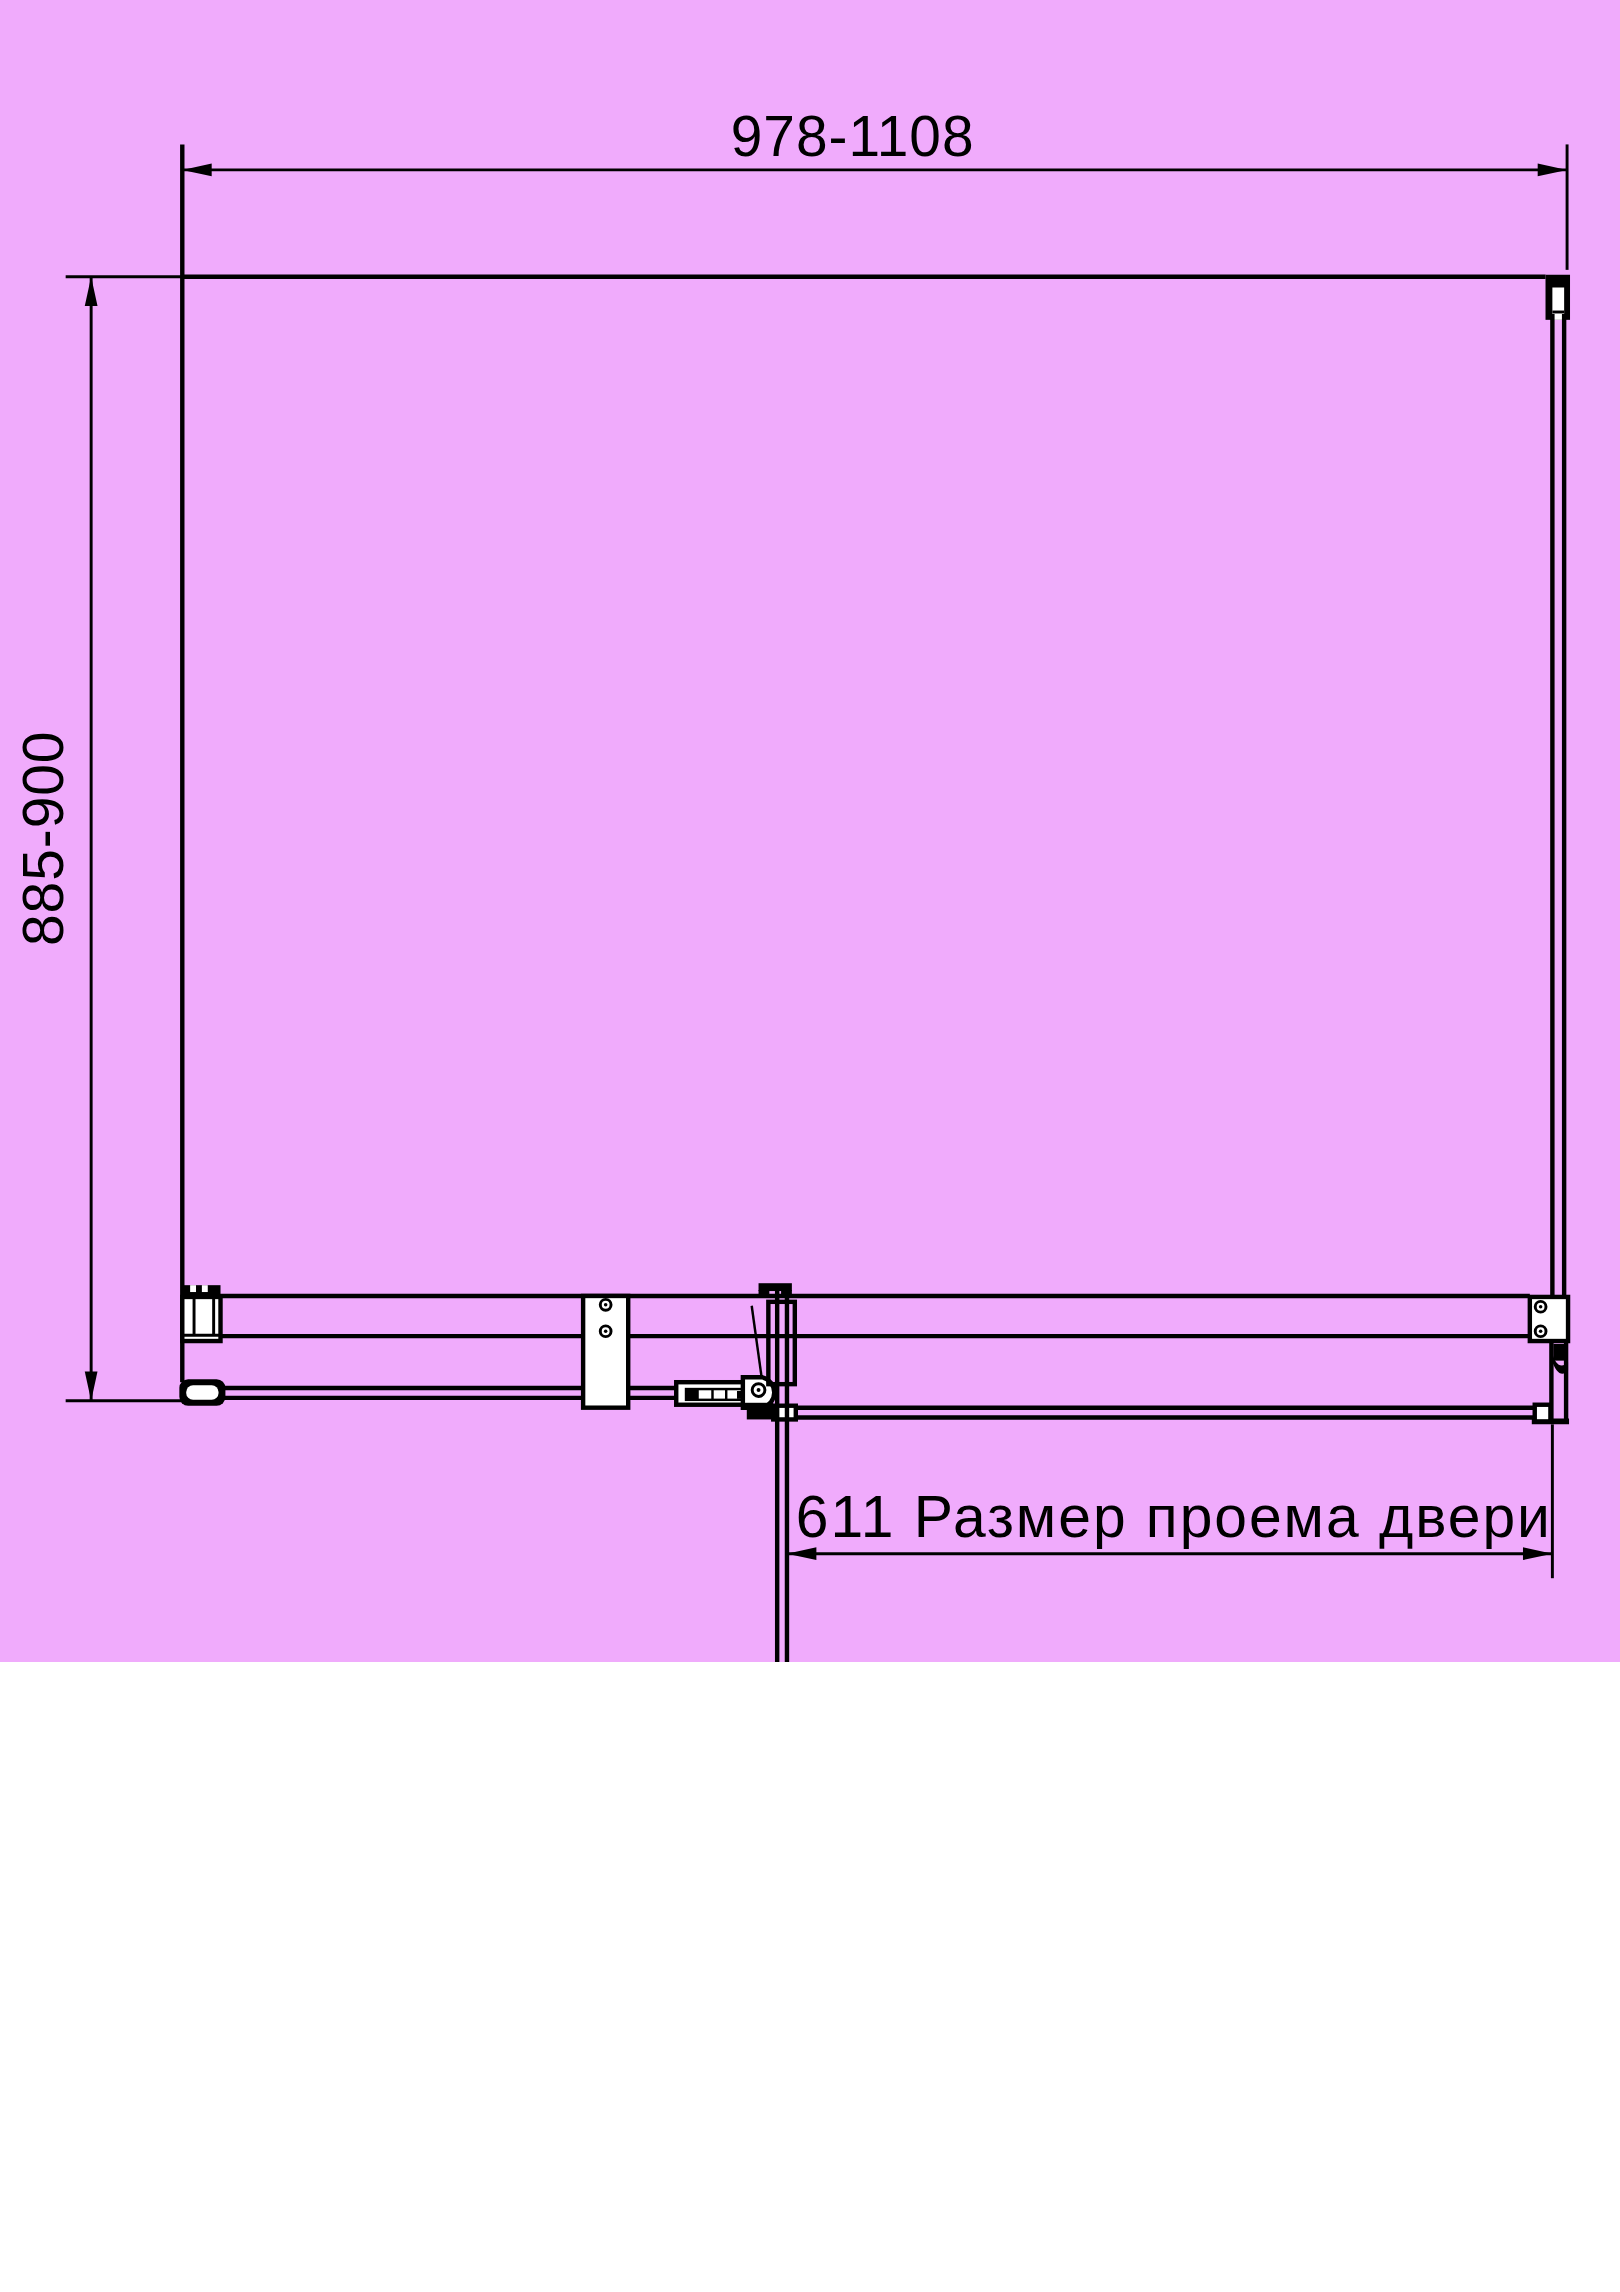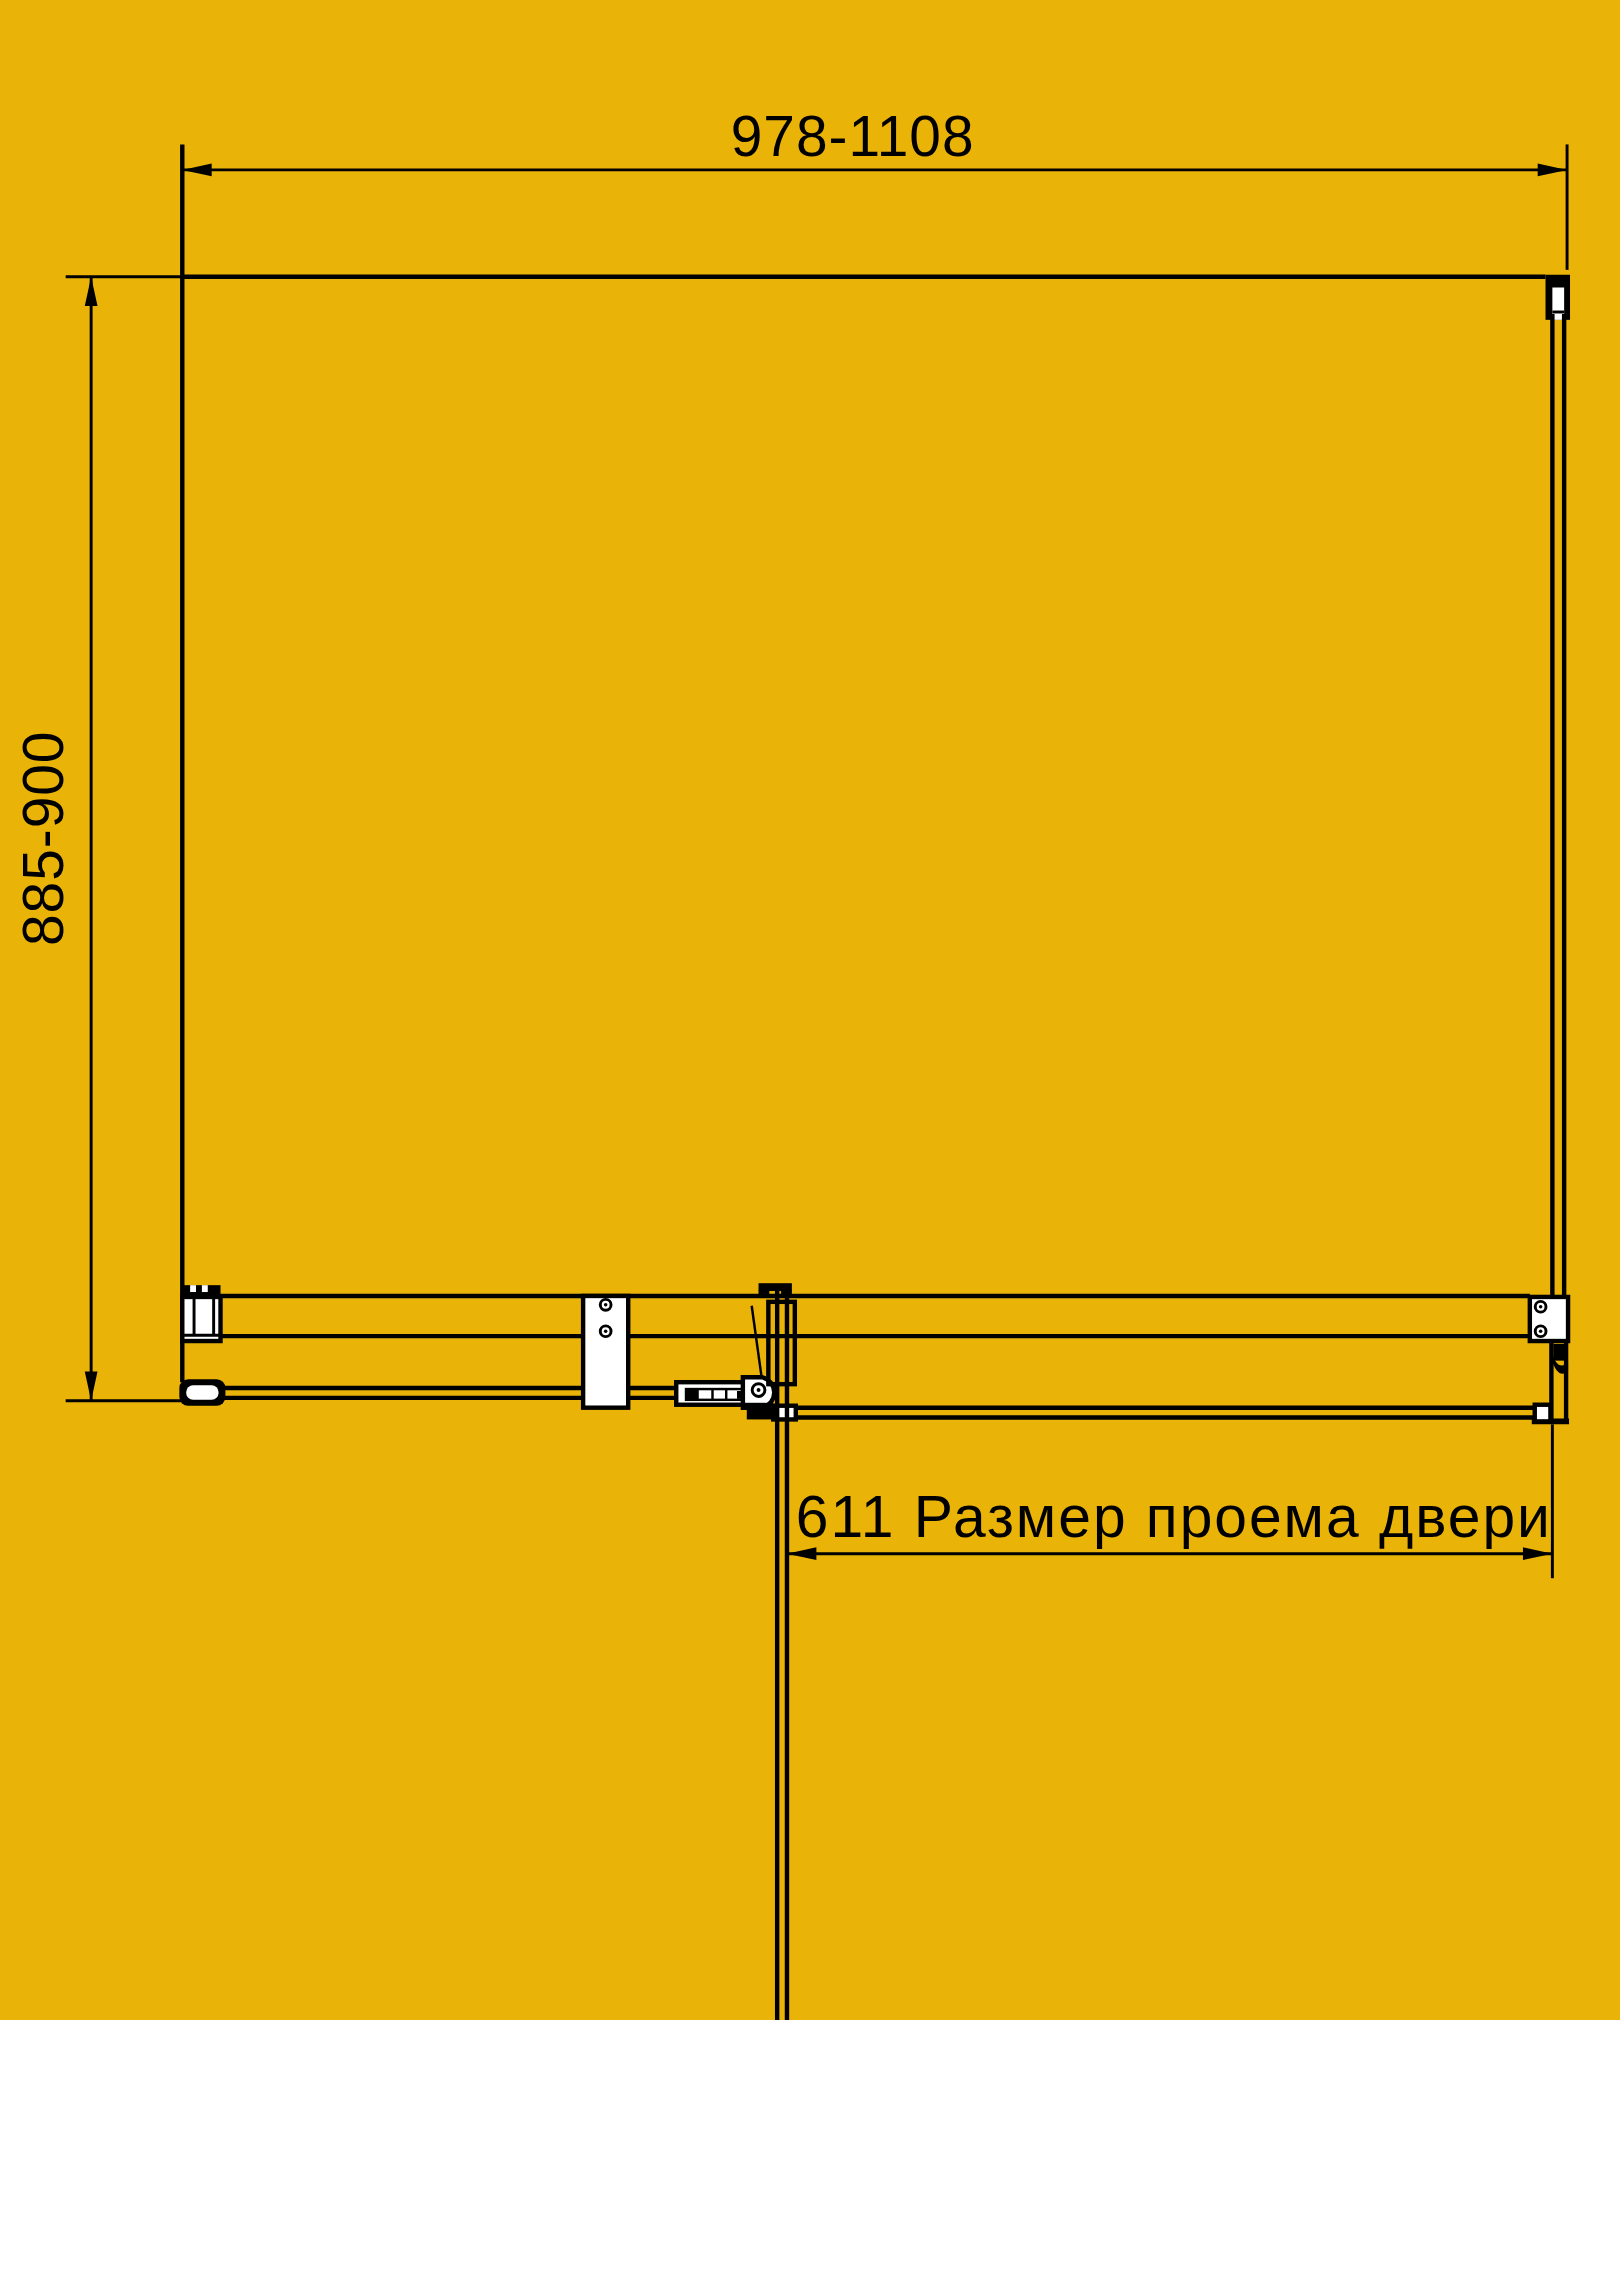--- a/index.html
+++ b/index.html
@@ -3,22 +3,22 @@
 <meta charset="utf-8">
 <style>
   html, body {
     margin: 0;
     padding: 0;
     background: #ffffff;
   }
   .page {
     position: relative;
     width: 1620px;
-    height: 2020px;
-    background: #eab308;
+    height: 1662px;
+    background: #f0abfc;
     outline: 1px solid #e8e8e8;
     overflow: hidden;
   }
   svg { display: block; }
   
   .ln  { stroke: #000000; fill: none; }
   .w2  { stroke-width: 2.5; }
   .w3  { stroke-width: 3; }
   .w4  { stroke-width: 4.5; }
   .w5  { stroke-width: 6; }

